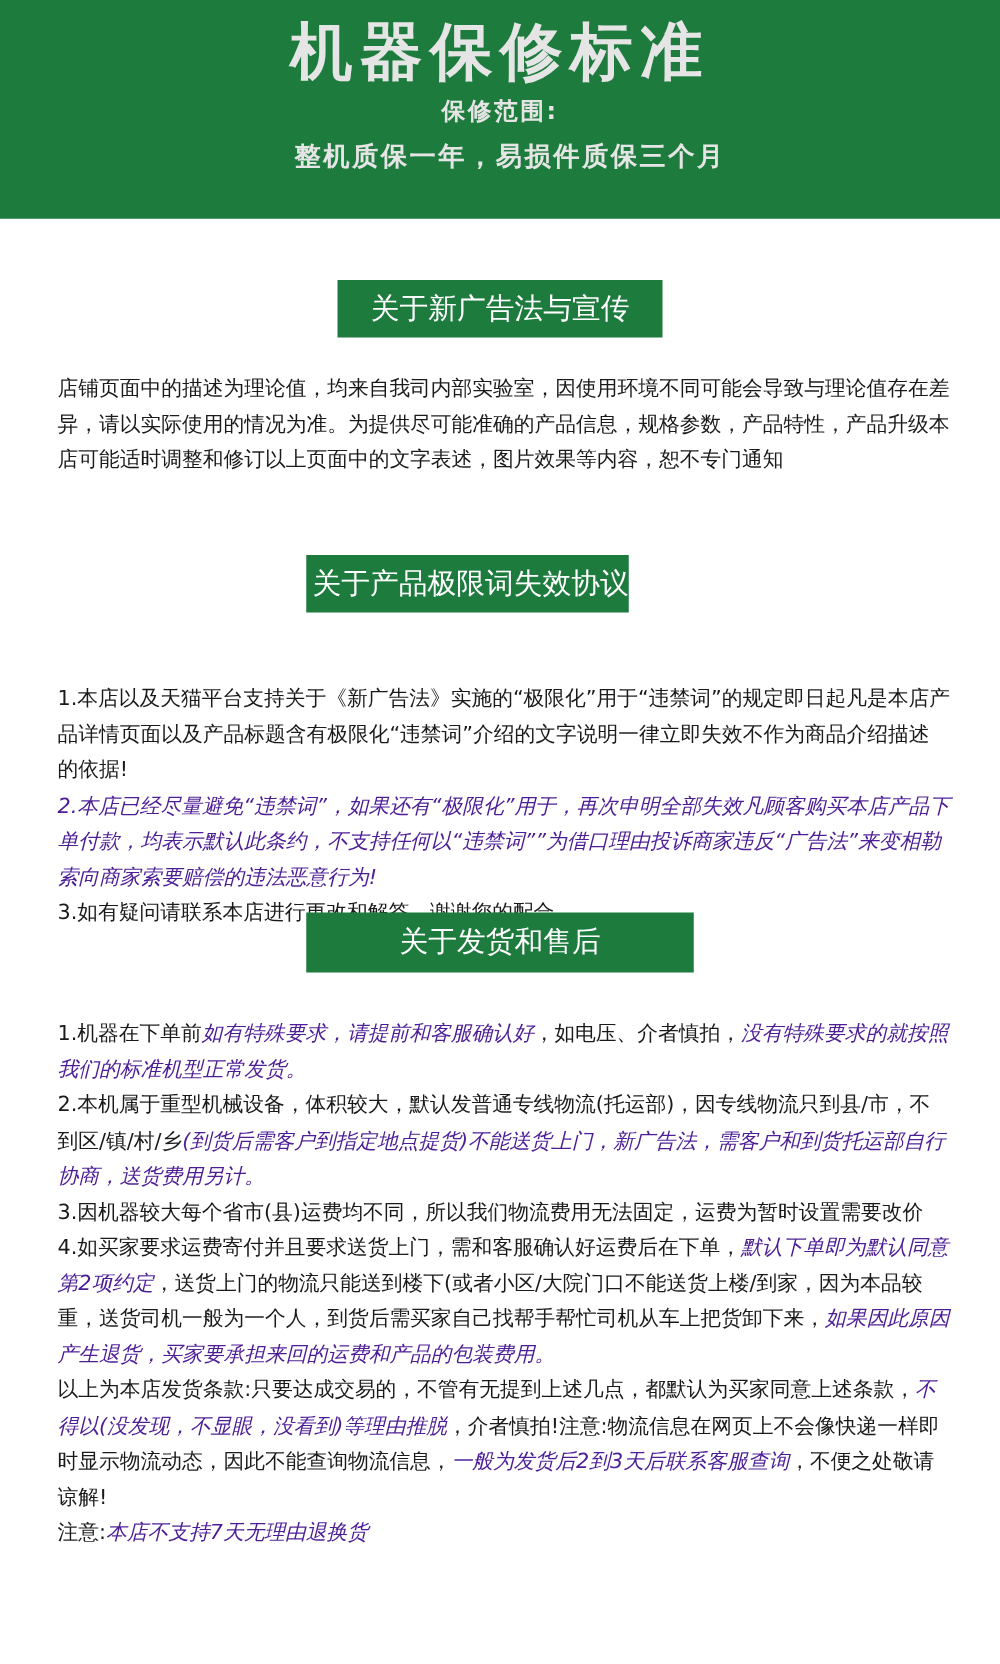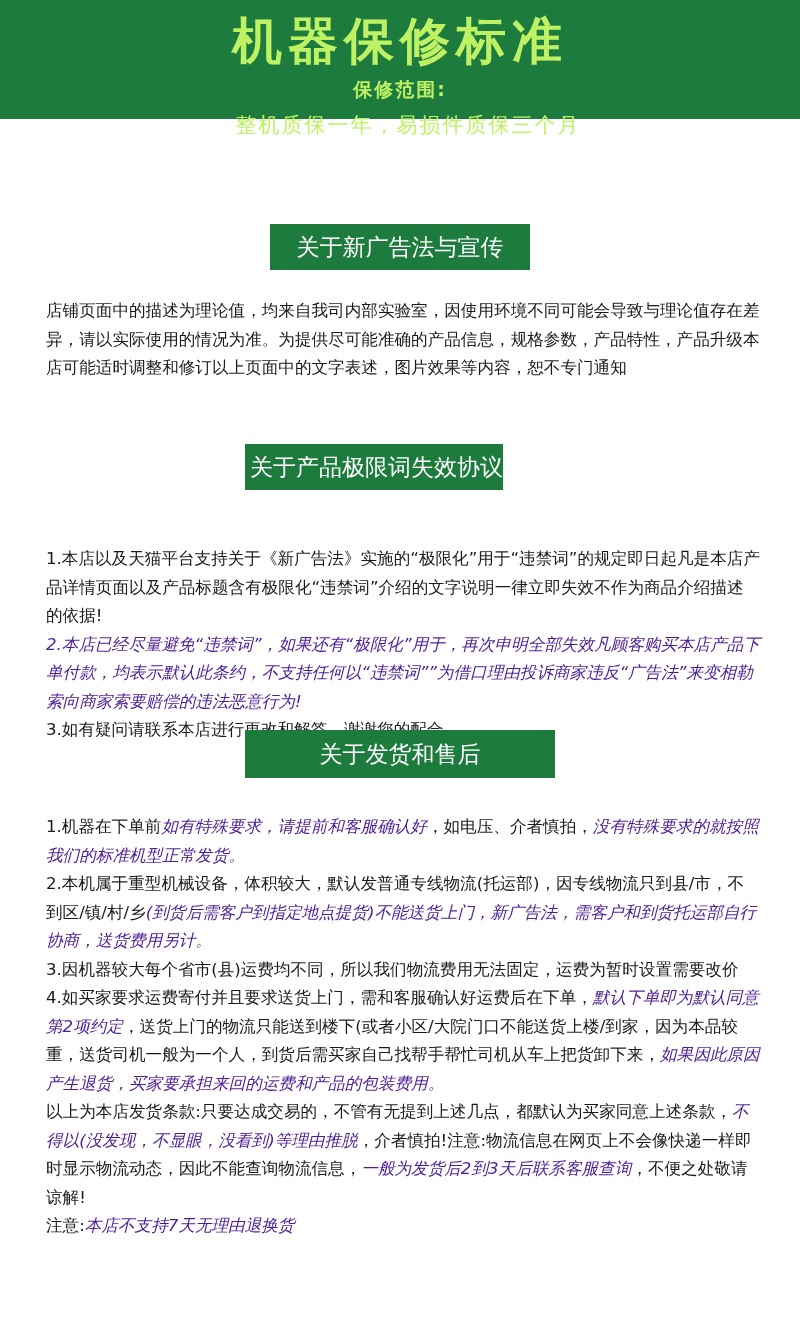--- a/index.html
+++ b/index.html
@@ -1,21 +1,21 @@
 <!DOCTYPE html>
 <html><head>
 <meta charset="utf-8">
 <style>
   html, body { margin: 0; padding: 0; background: #ffffff; }
   body { width: 800px; height: 1331px; position: relative; overflow: hidden;
          font-family: "DejaVu Sans", "Liberation Sans", sans-serif; color: #1a1a1a; }
-  .header { position: absolute; left: 0; top: 0; width: 800px; height: 119px; background: #1e7b3e; color: #bef264; text-align: center; }
+  .header { position: absolute; left: 0; top: 0; width: 800px; height: 175px; background: #1e7b3e; color: #e5e5e5; text-align: center; }
   .header .title { position: absolute; left: 0; right: 0; top: 10px; font-size: 50px; font-weight: bold; letter-spacing: 6px; line-height: 62px; }
   .header .sub1 { position: absolute; left: 0; right: 0; top: 76px; font-size: 19px; font-weight: bold; letter-spacing: 2px; line-height: 26px; }
-  .header .sub2 { position: absolute; left: 16px; right: 0; top: 111px; font-size: 21px; font-weight: normal; letter-spacing: 2px; line-height: 28px; }
+  .header .sub2 { position: absolute; left: 16px; right: 0; top: 111px; font-size: 21px; font-weight: bold; letter-spacing: 2px; line-height: 28px; }
   .section-title { position: absolute; background: #1e7b3e; color: #ffffff; text-align: center; font-size: 23px; line-height: 46px; height: 46px; }
   .para { position: absolute; left: 46px; width: 714px; font-size: 16.6px; line-height: 28.5px; color: #1a1a1a; word-break: break-all; }
   .red { color: #4c1d95; font-style: italic; }
 </style>
 </head>
 <body>
 
 <div class="header">
   <div class="title">机器保修标准</div>
   <div class="sub1">保修范围:</div>

